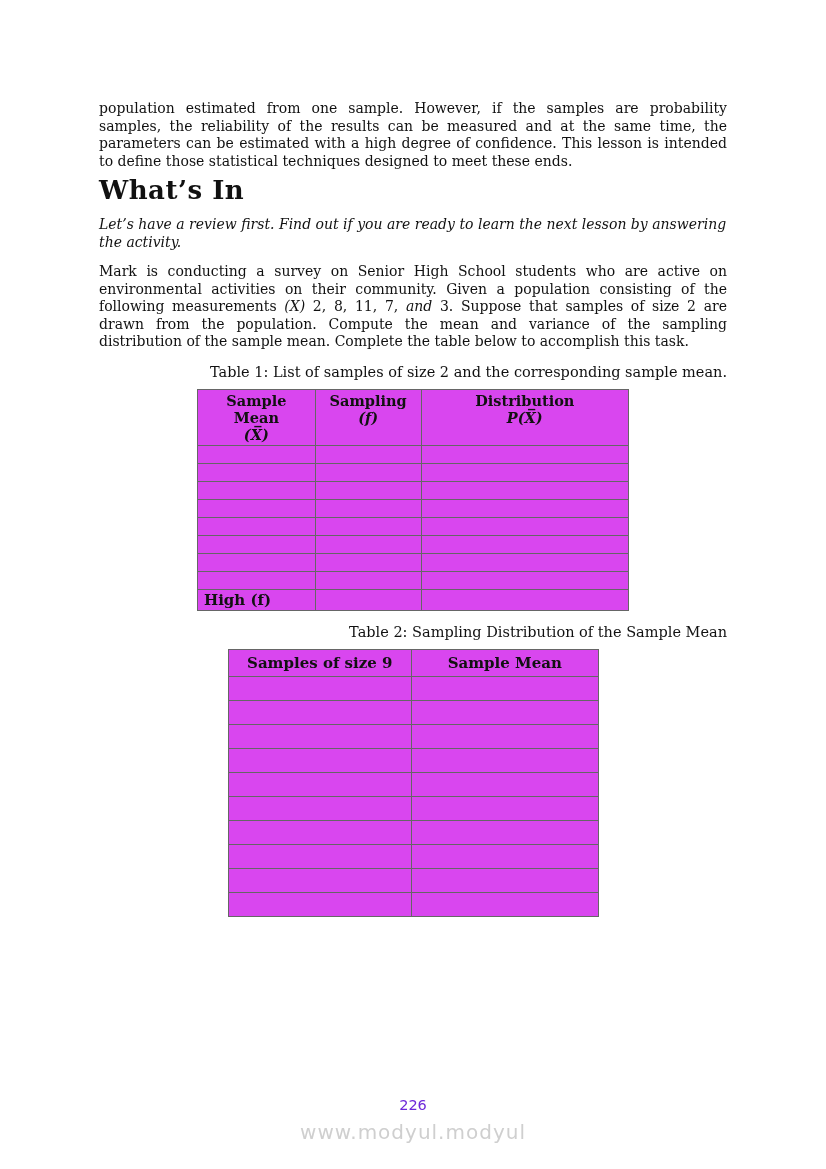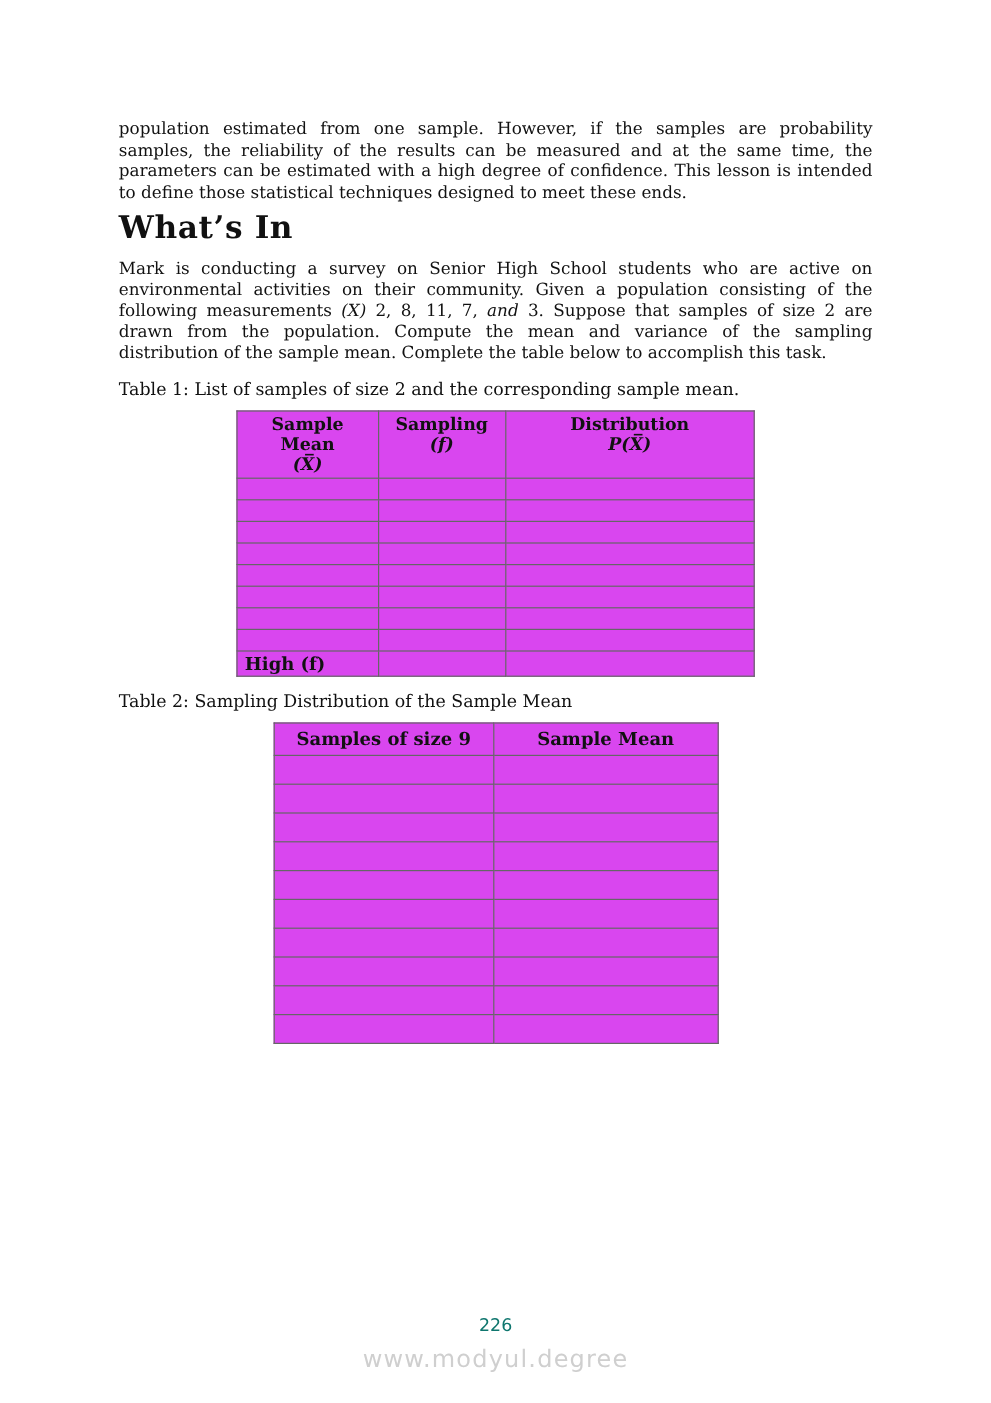--- a/index.html
+++ b/index.html
@@ -34,21 +34,21 @@
   p.intro-par {
     font-size:14px;
     line-height:17.5px;
     font-style:italic;
     margin:0 0 12px 0;
   }
   p.problem-par { margin:0; }
   .mvar { font-style:italic; }
   .caption {
     font-size:14.5px;
-    text-align:left;
+    text-align:right;
     margin:13px 0 0 0;
   }
   table {
     border-collapse:collapse;
     margin:9px auto 0 auto;
     background:#d946ef;
   }
   table, th, td { border:1px solid #666666; }
   table { border:1.5px solid #454545; }
   th {
@@ -75,21 +75,21 @@
   #table2 col.c1 { width:184px; }
   #table2 col.c2 { width:187px; }
   #table2 th { font-size:15px; padding:4px 4px; }
   #table2 td { height:23px; padding:0; }
   .page-number {
     position:absolute;
     top:1097px; left:0; width:100%;
     text-align:center;
     font-family:"DejaVu Sans", sans-serif;
     font-size:14.5px;
-    color:#0f766e;
+    color:#6d28d9;
   }
   .watermark {
     position:absolute;
     top:1120px; left:0; width:100%;
     text-align:center;
     font-family:"DejaVu Sans", sans-serif;
     font-size:20px;
     letter-spacing:1px;
     color:#cfcfcf;
   }
@@ -97,20 +97,21 @@
 </head>
 <body>
 
 <div class="page">
   <div class="doc">
 
     <p class="body-par">population estimated from one sample. However, if the samples are probability samples, the reliability of the results can be measured and at the same time, the parameters can be estimated with a high degree of confidence. This lesson is intended to define those statistical techniques designed to meet these ends.</p>
 
     <div class="heading">What’s In</div>
 
+    <p class="intro-par">Let’s have a review first. Find out if you are ready to learn the next lesson by answering the activity.</p>
 
     <p class="body-par problem-par"><span>Mark is conducting a survey on Senior High School students who are active on environmental activities on their community. Given a population consisting of the following measurements </span><span class="mvar">(X)</span><span> 2, 8, 11, 7, </span><span class="mvar">and</span><span> 3</span><span>. Suppose that samples of size 2 are drawn from the population. Compute the mean and variance of the sampling distribution of the sample mean. Complete the table below to accomplish this task.</span></p>
 
     <div class="caption">Table 1: List of samples of size 2 and the corresponding sample mean.</div>
 
     <table id="table1">
       <colgroup>
           <col class="c1">
           <col class="c2">
           <col class="c3">
@@ -235,14 +236,14 @@
           <tr>
             <td></td>
             <td></td>
           </tr>
         </tbody>
     </table>
 
   </div>
 
   <div class="page-number">226</div>
-  <div class="watermark">www.modyul.degree</div>
+  <div class="watermark">www.modyul.modyul</div>
 </div>
 
 </body></html>

